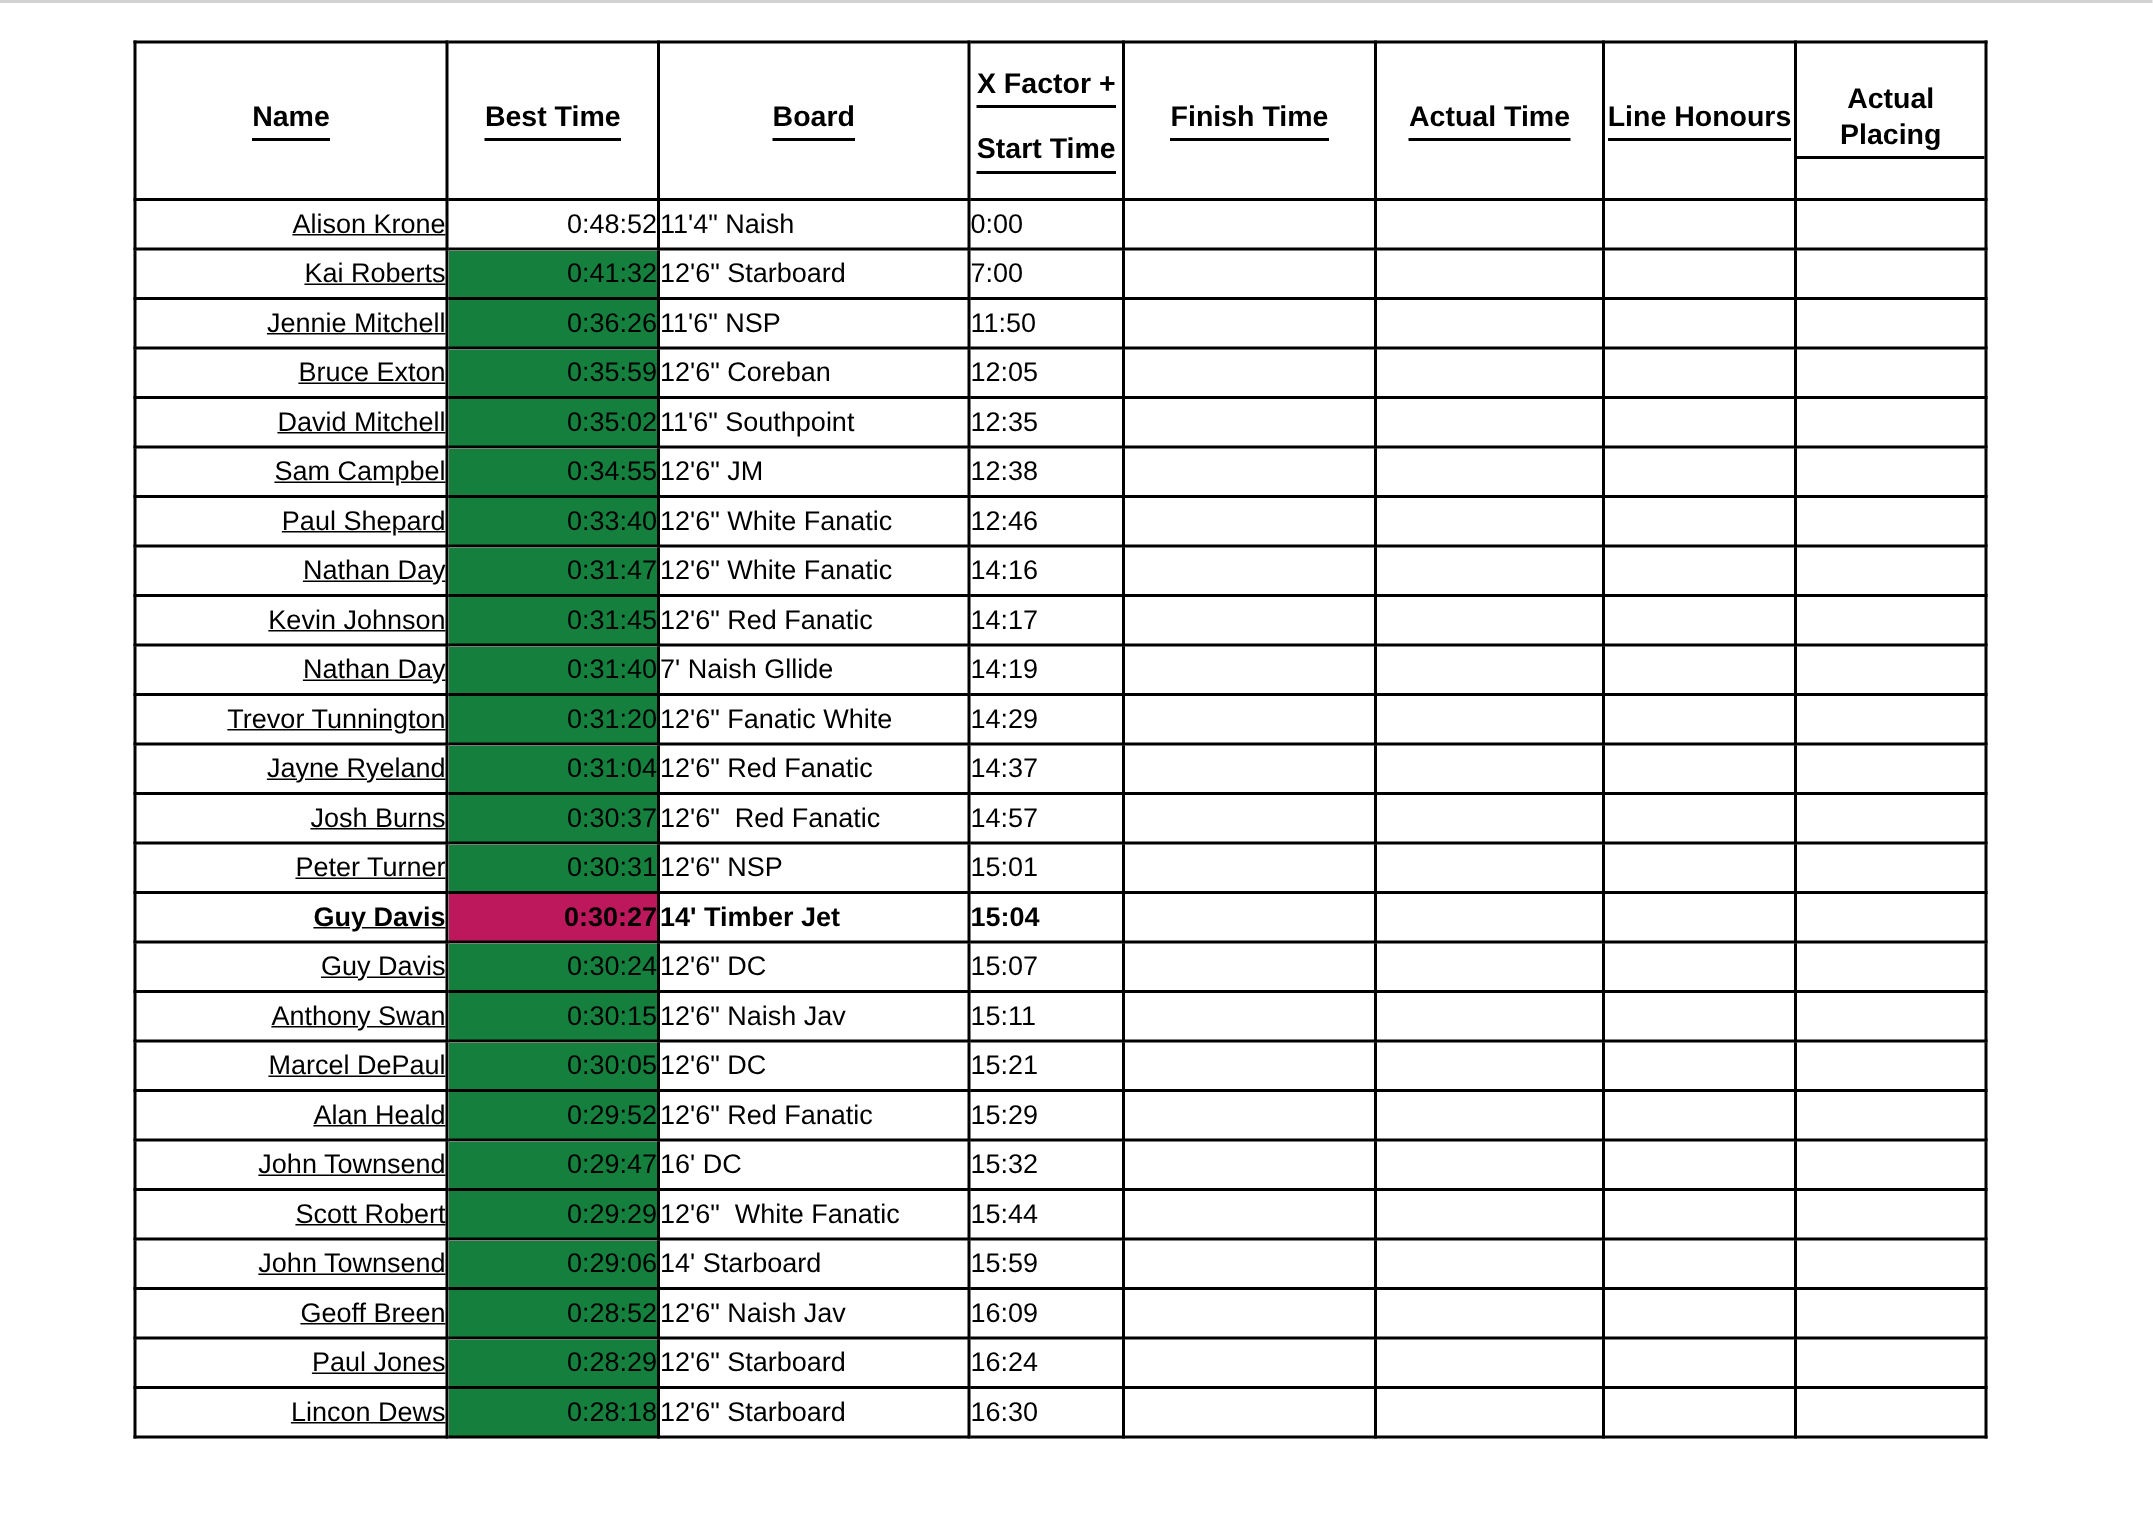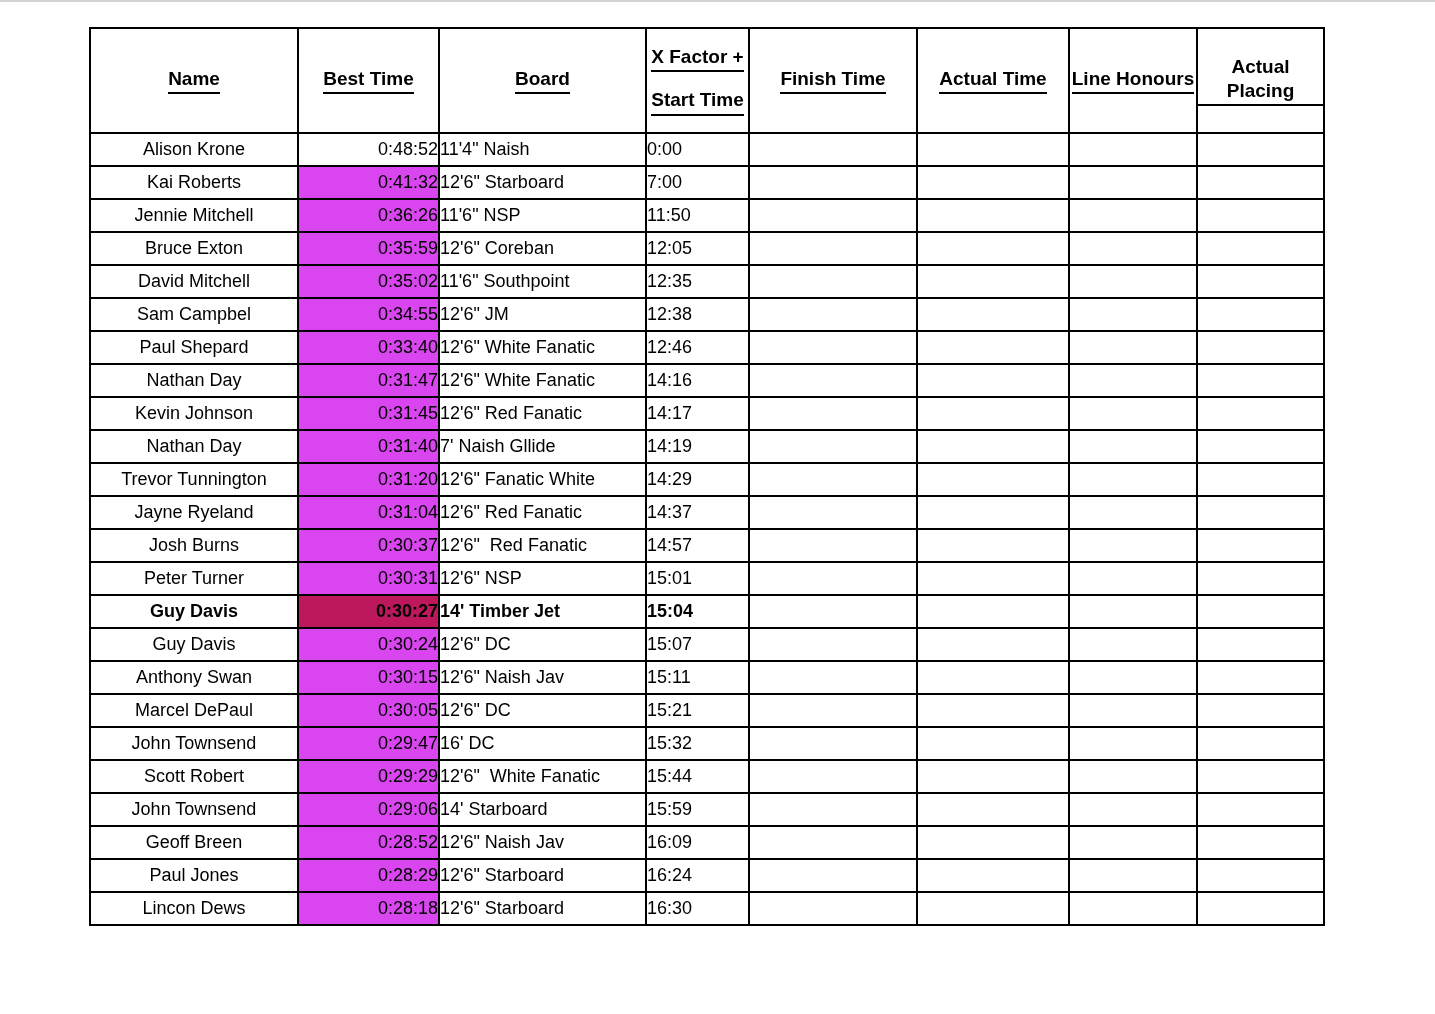--- a/index.html
+++ b/index.html
@@ -75,39 +75,40 @@
   }
 
   
   tbody tr { height: 33px; }
   tbody td {
     font-size: 18px;
     color: #000000;
     white-space: pre;
   }
   td.cell-name {
-    text-align: center;
+    text-align: right;
     padding-left: 5px;
+    text-decoration: underline;
   }
   td.cell-best {
     text-align: right;
     padding-right: 18px;
   }
   td.cell-board {
     text-align: left;
     padding-left: 5px;
   }
   td.cell-xfactor {
     text-align: left;
     padding-left: 4px;
   }
   td.cell-blank { }
 
   
-  td.fill-gray   { background-color: #d946ef; }
+  td.fill-gray   { background-color: #15803d; }
   td.fill-dark   { background-color: #be185d; }
   tr.row-emph td { font-weight: bold; }
 </style>
 </head>
 <body>
 
 <div id="top-edge-line"></div>
 
 <div id="sheet">
   <table class="race-table">
@@ -311,20 +312,30 @@
           <td class="cell-name">Marcel DePaul</td>
           <td class="cell-best fill-gray">0:30:05</td>
           <td class="cell-board">12'6" DC</td>
           <td class="cell-xfactor">15:21</td>
           <td class="cell-blank"></td>
           <td class="cell-blank"></td>
           <td class="cell-blank"></td>
           <td class="cell-blank"></td>
         </tr>
         <tr>
+          <td class="cell-name">Alan Heald</td>
+          <td class="cell-best fill-gray">0:29:52</td>
+          <td class="cell-board">12'6" Red Fanatic</td>
+          <td class="cell-xfactor">15:29</td>
+          <td class="cell-blank"></td>
+          <td class="cell-blank"></td>
+          <td class="cell-blank"></td>
+          <td class="cell-blank"></td>
+        </tr>
+        <tr>
           <td class="cell-name">John Townsend</td>
           <td class="cell-best fill-gray">0:29:47</td>
           <td class="cell-board">16' DC</td>
           <td class="cell-xfactor">15:32</td>
           <td class="cell-blank"></td>
           <td class="cell-blank"></td>
           <td class="cell-blank"></td>
           <td class="cell-blank"></td>
         </tr>
         <tr>

